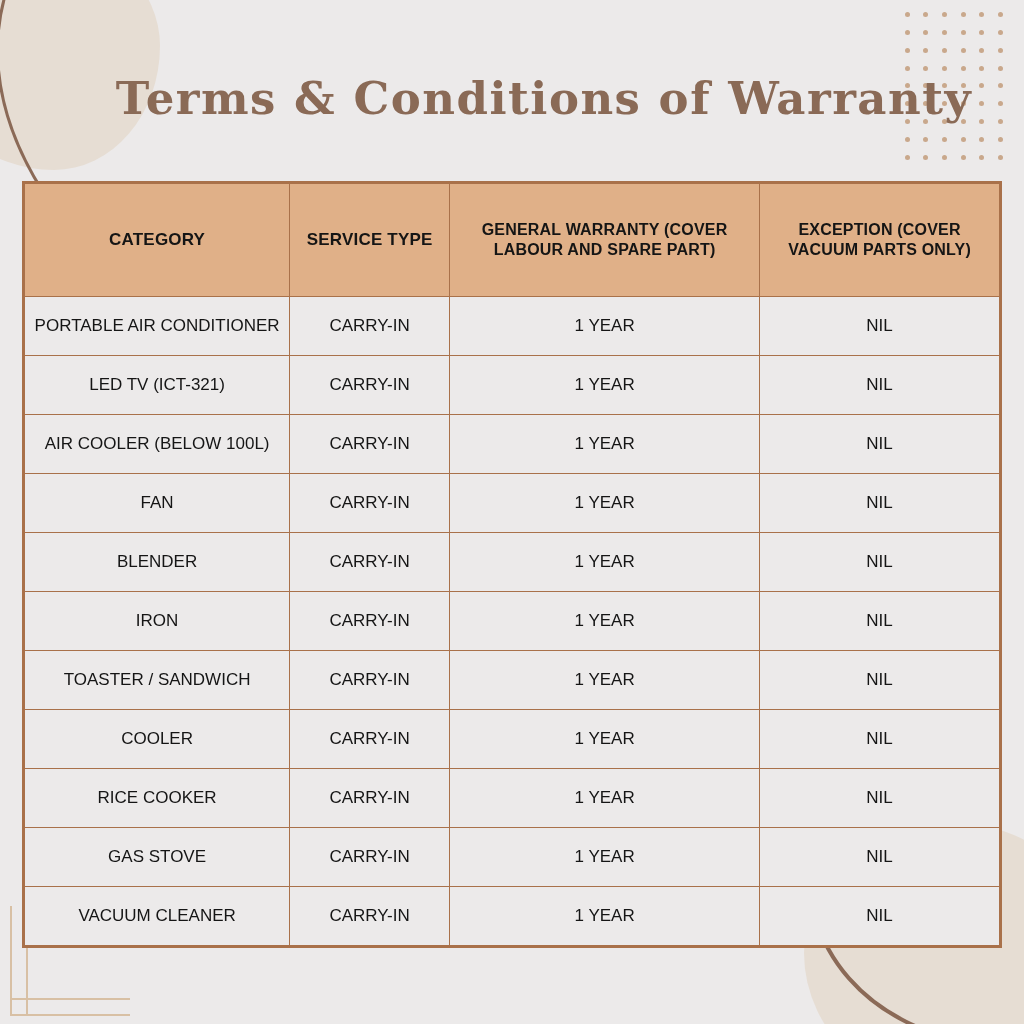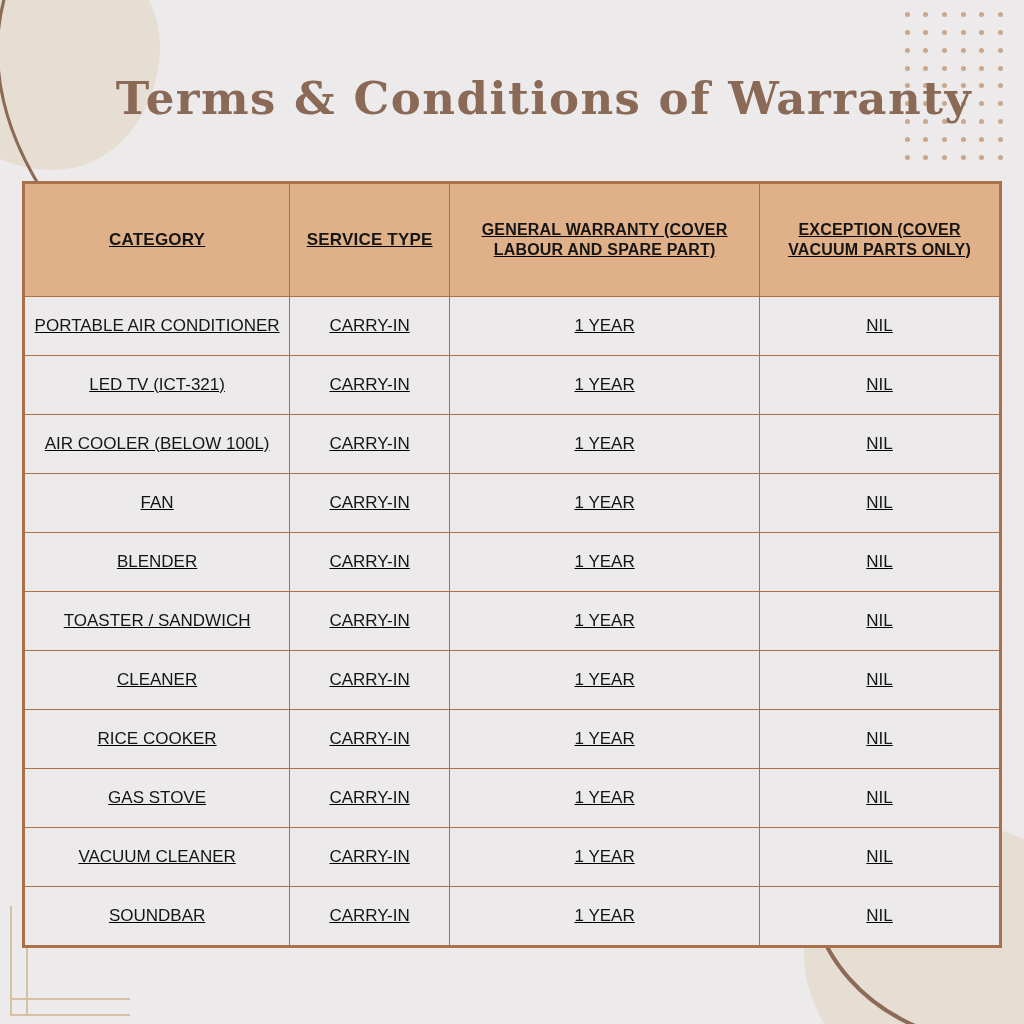--- a/index.html
+++ b/index.html
@@ -90,21 +90,20 @@
     top: 181px;
     width: 980px;
     border: 2px solid #a9714a;
     box-sizing: border-box;
     background: #eceaea;
   }
   table {
     border-collapse: collapse;
     width: 100%;
     table-layout: fixed;
-    text-decoration: underline;
   }
   th, td {
     border: 1px solid #a9714a;
     text-align: center;
     vertical-align: middle;
     color: #151515;
   }
   thead th {
     background: #e0b088;
     font-size: 16px;
@@ -246,50 +245,50 @@
           <td>1 YEAR</td>
           <td>NIL</td>
         </tr>
         <tr>
           <td>BLENDER</td>
           <td>CARRY-IN</td>
           <td>1 YEAR</td>
           <td>NIL</td>
         </tr>
         <tr>
+          <td>IRON</td>
+          <td>CARRY-IN</td>
+          <td>1 YEAR</td>
+          <td>NIL</td>
+        </tr>
+        <tr>
           <td>TOASTER / SANDWICH</td>
           <td>CARRY-IN</td>
           <td>1 YEAR</td>
           <td>NIL</td>
         </tr>
         <tr>
-          <td>CLEANER</td>
+          <td>COOLER</td>
           <td>CARRY-IN</td>
           <td>1 YEAR</td>
           <td>NIL</td>
         </tr>
         <tr>
           <td>RICE COOKER</td>
           <td>CARRY-IN</td>
           <td>1 YEAR</td>
           <td>NIL</td>
         </tr>
         <tr>
           <td>GAS STOVE</td>
           <td>CARRY-IN</td>
           <td>1 YEAR</td>
           <td>NIL</td>
         </tr>
         <tr>
           <td>VACUUM CLEANER</td>
-          <td>CARRY-IN</td>
-          <td>1 YEAR</td>
-          <td>NIL</td>
-        </tr>
-        <tr>
-          <td>SOUNDBAR</td>
           <td>CARRY-IN</td>
           <td>1 YEAR</td>
           <td>NIL</td>
         </tr>
       </tbody>
   </table>
 </div>
 
 </body></html>

